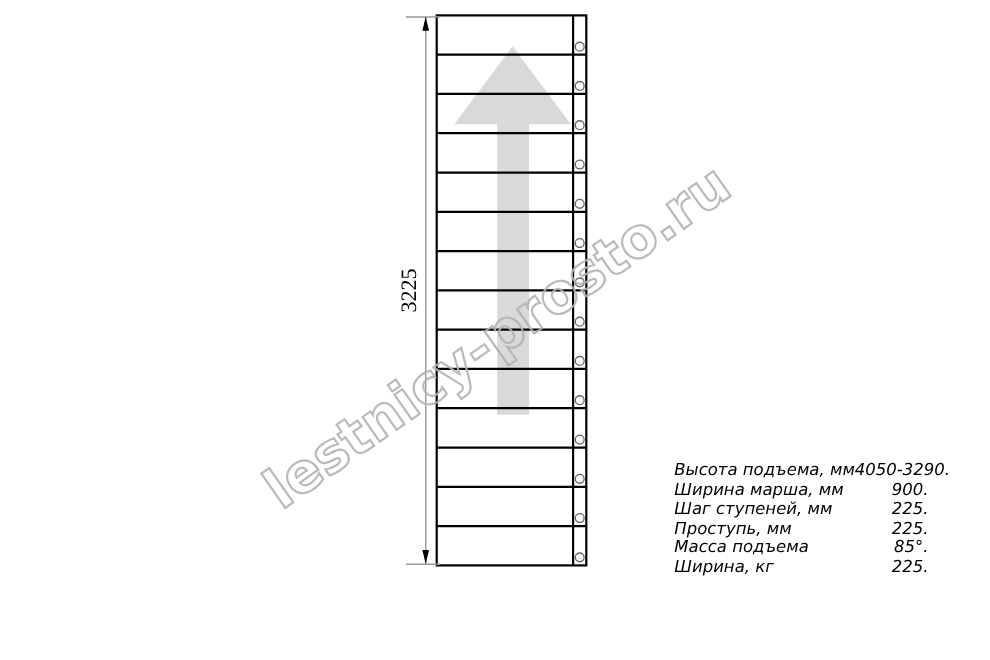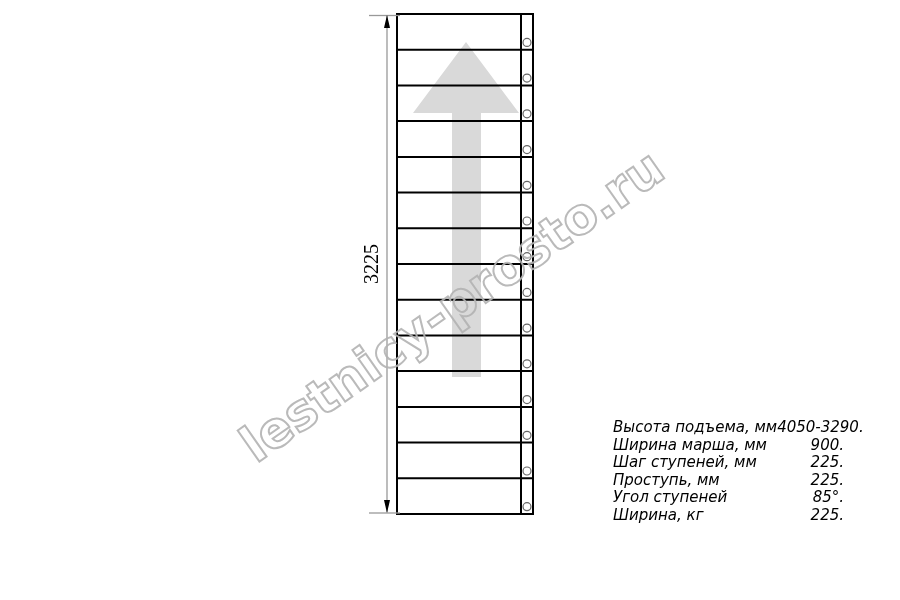--- a/index.html
+++ b/index.html
@@ -94,21 +94,21 @@
       </div>
       <div class="spec-row">
         <span class="spec-label">Шаг ступеней, мм</span>
         <span class="spec-value">225.</span>
       </div>
       <div class="spec-row">
         <span class="spec-label">Проступь, мм</span>
         <span class="spec-value">225.</span>
       </div>
       <div class="spec-row">
-        <span class="spec-label">Угол ступеней</span>
+        <span class="spec-label">Масса подъема</span>
         <span class="spec-value">85°.</span>
       </div>
       <div class="spec-row">
         <span class="spec-label">Ширина, кг</span>
         <span class="spec-value">225.</span>
       </div>
     </div>
 
 </div>
 

